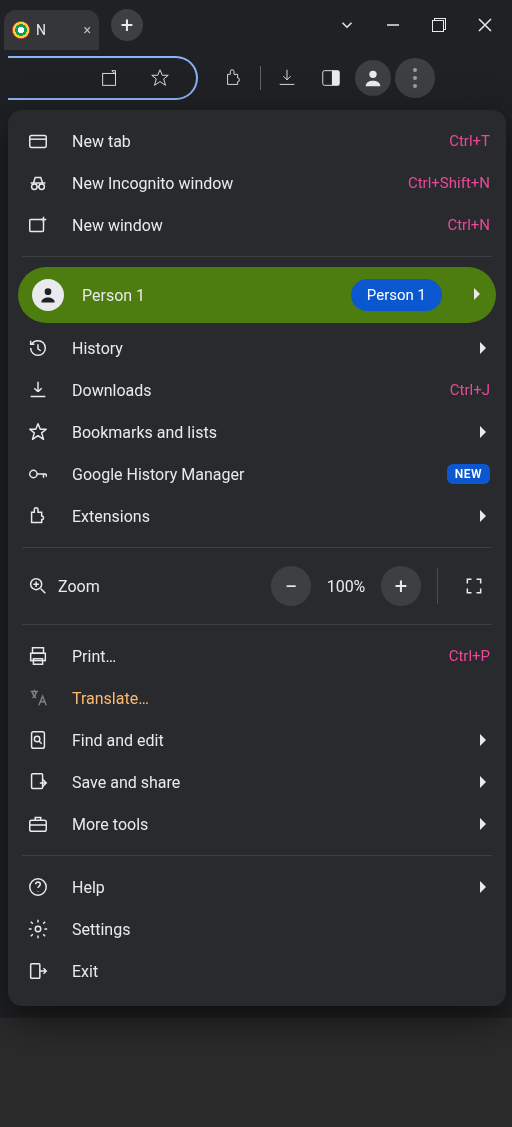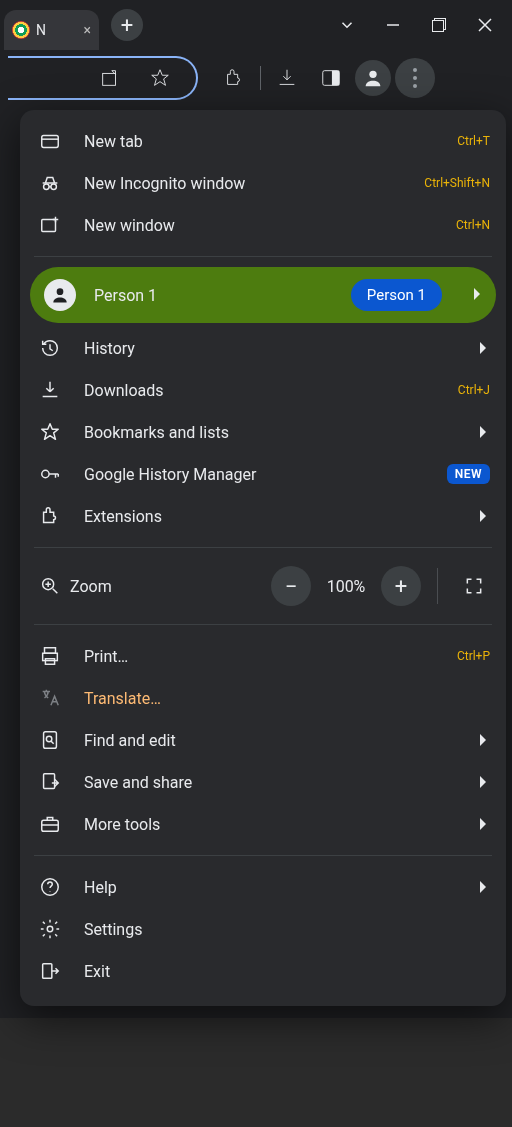--- a/index.html
+++ b/index.html
@@ -95,21 +95,21 @@
       width: 40px; height: 40px; border-radius: 50%;
       background: #3c4043;
       display: flex; align-items: center; justify-content: center;
     }
     .dots { display: flex; flex-direction: column; gap: 4px; }
     .dots span { width: 4px; height: 4px; border-radius: 50%; background: #9aa0a6; }
 
     
     .menu {
       position: absolute;
-      left: 20px; right: 6px;
+      left: 8px; right: 6px;
       top: 110px;
       background: #292a2d;
       border-radius: 14px;
       box-shadow: 0 12px 40px rgba(0,0,0,0.6);
       padding: 10px 0 14px 0;
     }
     .menu-item {
       display: flex;
       align-items: center;
       height: 42px;
@@ -120,21 +120,21 @@
       cursor: pointer;
     }
     .menu-item.disabled { color: #fdba74; }
     .menu-item .icon-slot {
       width: 24px; height: 24px;
       display: flex; align-items: center; justify-content: center;
       flex-shrink: 0;
     }
     .menu-item .icon-slot svg { width: 22px; height: 22px; stroke: #e8eaed; fill: none; stroke-width: 1.6; }
     .menu-item .label { flex: 1; }
-    .menu-item .shortcut { color: #eab308; font-size: 12px; text-align: center; }
+    .menu-item .shortcut { color: #ec4899; font-size: 15px; text-align: center; }
     .menu-item .chev {
       width: 14px; display: flex; align-items: center; justify-content: center;
       color: #9aa0a6; margin-left: 8px;
     }
     .menu-item .chev svg { width: 10px; height: 14px; fill: #e8eaed; }
     .menu-sep {
       height: 1px; background: #3c4043; margin: 10px 14px;
     }
     .profile-item {
       margin: 4px 10px;

